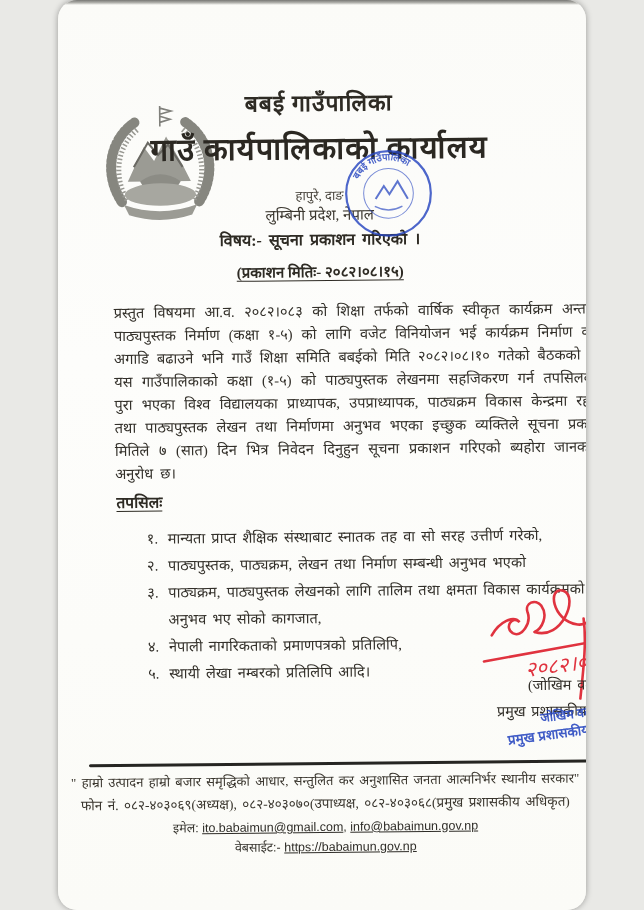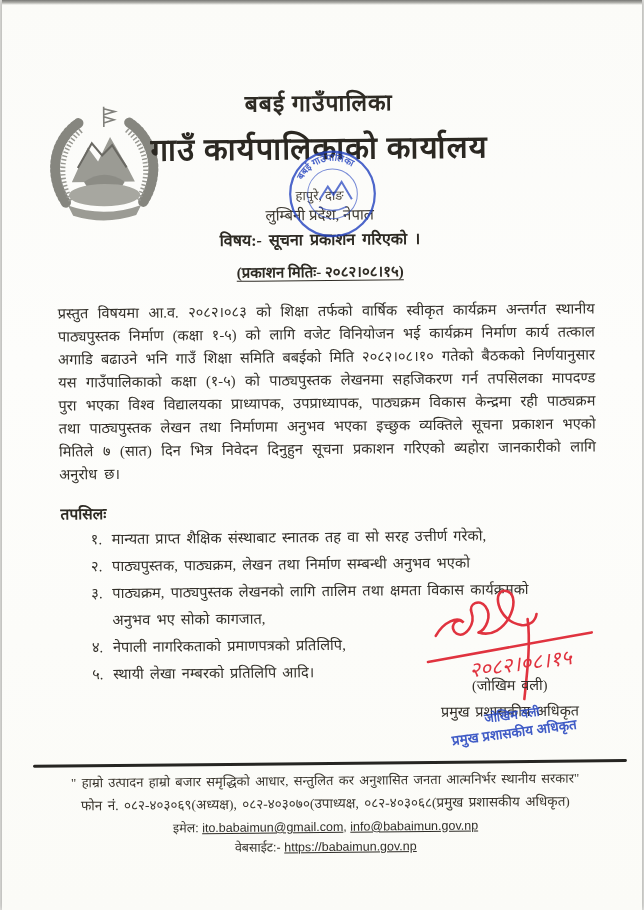--- a/index.html
+++ b/index.html
@@ -1,23 +1,24 @@
 <!DOCTYPE html>
 <html><head>
 <meta charset="utf-8">
 <style>
   * { margin:0; padding:0; box-sizing:border-box; }
   html,body { background:#e9e9e6; }
   .page {
-    position:relative; width:640px; height:910px; margin:0 auto;
+    position:relative; width:528px; height:910px; margin:0 auto;
     background:linear-gradient(180deg,#fbfbf8 0%, #fdfdfb 40%, #fbfbf7 100%);
     overflow:hidden;
     font-family:"Liberation Serif","DejaVu Serif",serif;
     color:#35322b;
     box-shadow:0 0 6px rgba(0,0,0,.35);
+    border-radius:19px;
   }
   .scan-edge-top { position:absolute; top:0; left:0; right:0; height:5px;
     background:linear-gradient(180deg,#4b4b48 0%, #9a9a95 55%, rgba(255,255,255,0) 100%); opacity:.75; }
   .tilt { position:absolute; inset:0; transform:rotate(-0.55deg); }
 
   .emblem { position:absolute; left:44px; top:98px; width:122px; height:128px; opacity:.88; }
 
   .hdr { position:absolute; left:0; right:0; text-align:center; }
   .muni   { top:86px;  font-size:23px; font-weight:bold; letter-spacing:1px; color:#2e2b24; }
   .office { top:126px; font-size:31px; font-weight:bold; letter-spacing:1px; color:#2b2822; }
@@ -27,21 +28,21 @@
 
   .round-stamp { position:absolute; left:287px; top:148px; width:92px; height:92px; opacity:.82; }
 
   .pub-date { position:absolute; left:0; right:0; top:261px; text-align:center;
     font-size:15px; font-weight:bold; text-decoration:underline; text-underline-offset:3px; color:#2e2b24; }
 
   .body-text { position:absolute; left:57px; top:300px; width:537px;
     font-size:14.6px; line-height:23px; text-align:justify; word-spacing:3.5px; color:#33302a; }
 
   .tapasil { position:absolute; left:58px; top:489px; font-size:15.5px; font-weight:bold;
-    text-underline-offset:3px; color:#2e2b24;margin-top:11px; }
+    text-decoration:underline; text-underline-offset:3px; color:#2e2b24; }
 
   .req-list { position:absolute; left:88px; top:524px; width:480px; list-style:none; }
   .req-list .item { display:flex; font-size:14.6px; line-height:27px; color:#33302a; word-spacing:2.5px; }
   .req-list .num { width:21px; flex:0 0 21px; }
   .req-list .txt { flex:1; }
 
   .red-signature { position:absolute; left:420px; top:583px; width:200px; height:125px; pointer-events:none; }
 
   .sig-block { position:absolute; left:388px; top:676px; width:235px; text-align:center; }
   .sig-name  { font-size:14.5px; color:#33302a; word-spacing:2px; }

